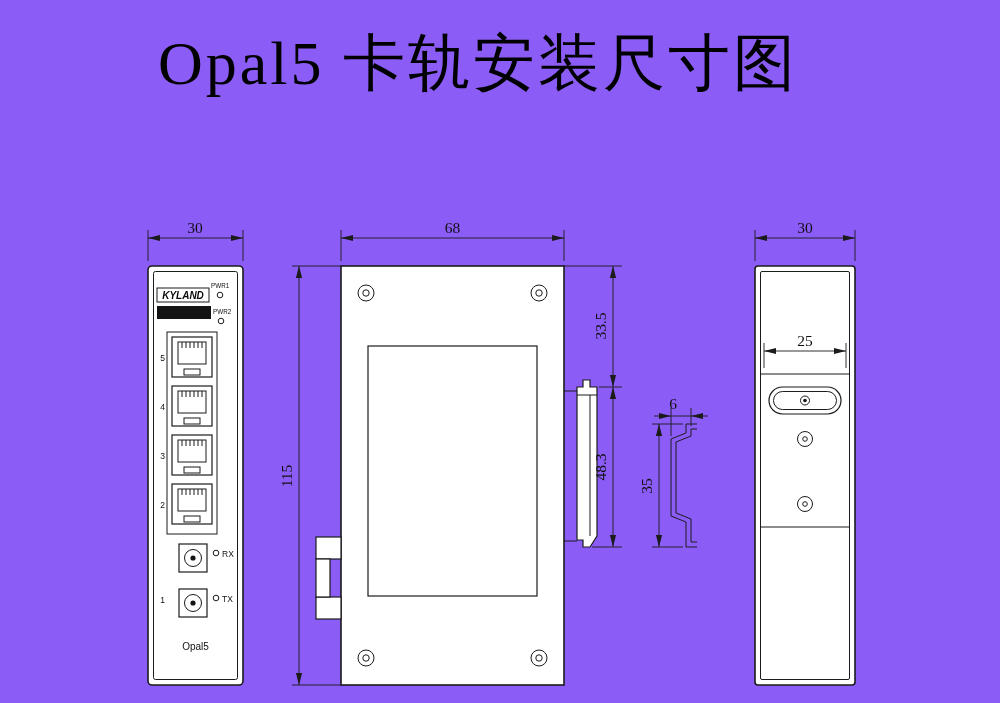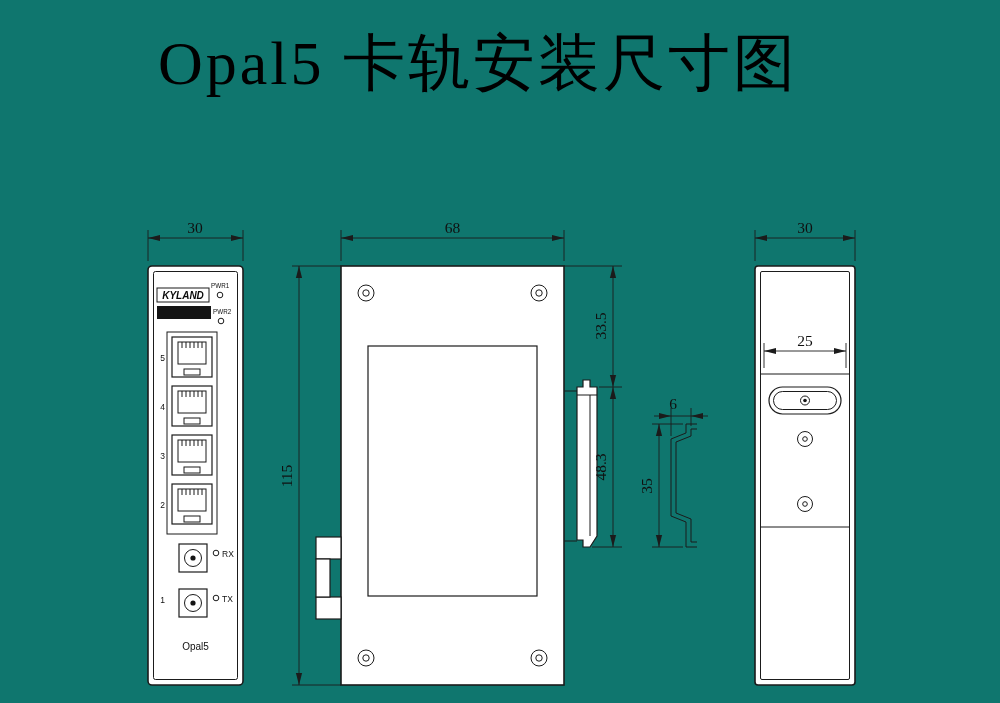--- a/index.html
+++ b/index.html
@@ -1,16 +1,16 @@
 <!DOCTYPE html>
 <html><head>
 <meta charset="utf-8">
 <style>
   html,body{margin:0;padding:0;background:#ffffff;}
-  .stage{position:relative;width:1000px;height:703px;background:#0f766e;overflow:hidden;
+  .stage{position:relative;width:1000px;height:703px;background:#8b5cf6;overflow:hidden;
          font-family:"Liberation Serif","DejaVu Serif",serif;}
   svg{display:block;}
   .outline{fill:#ffffff;stroke:#1b1b1b;stroke-width:1.6;}
   .mid{fill:#ffffff;stroke:#1b1b1b;stroke-width:1.2;}
   .thin{fill:none;stroke:#1b1b1b;stroke-width:1;}
   .solid{fill:#141414;stroke:none;}
   .dim{stroke:#1b1b1b;stroke-width:0.9;fill:none;}
   .dimtext{font-size:15.5px;fill:#101010;font-family:"Liberation Serif","DejaVu Serif",serif;}
   .title{font-size:62px;fill:#000;letter-spacing:3px;font-family:"Liberation Serif","DejaVu Serif",serif;}
   .tinytext{font-size:6.3px;fill:#101010;font-family:"Liberation Sans","DejaVu Sans",sans-serif;}

